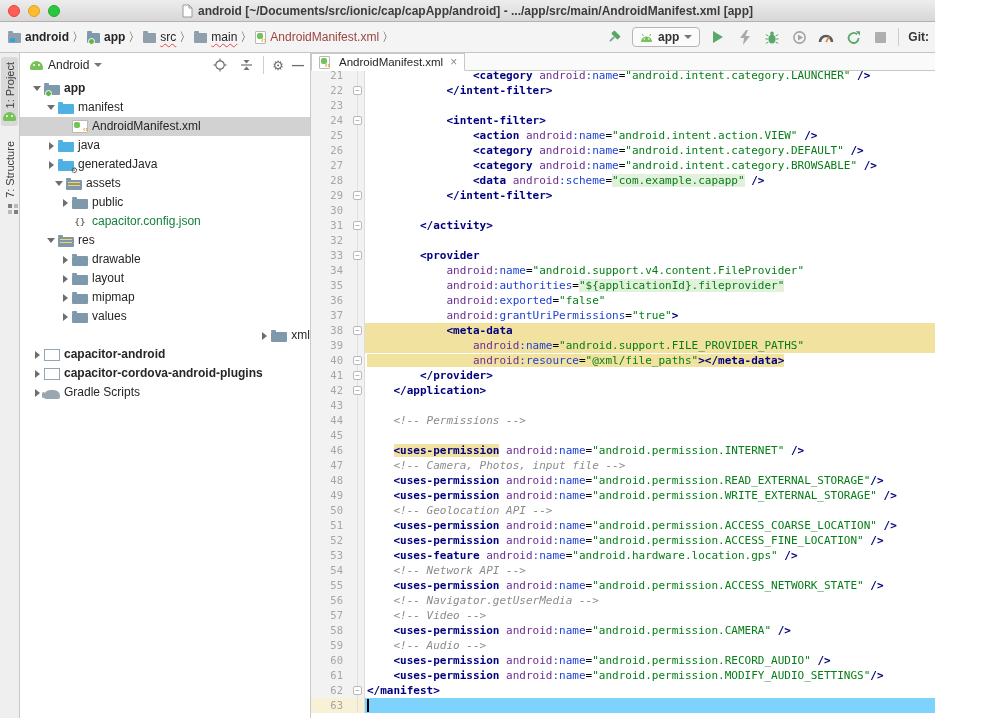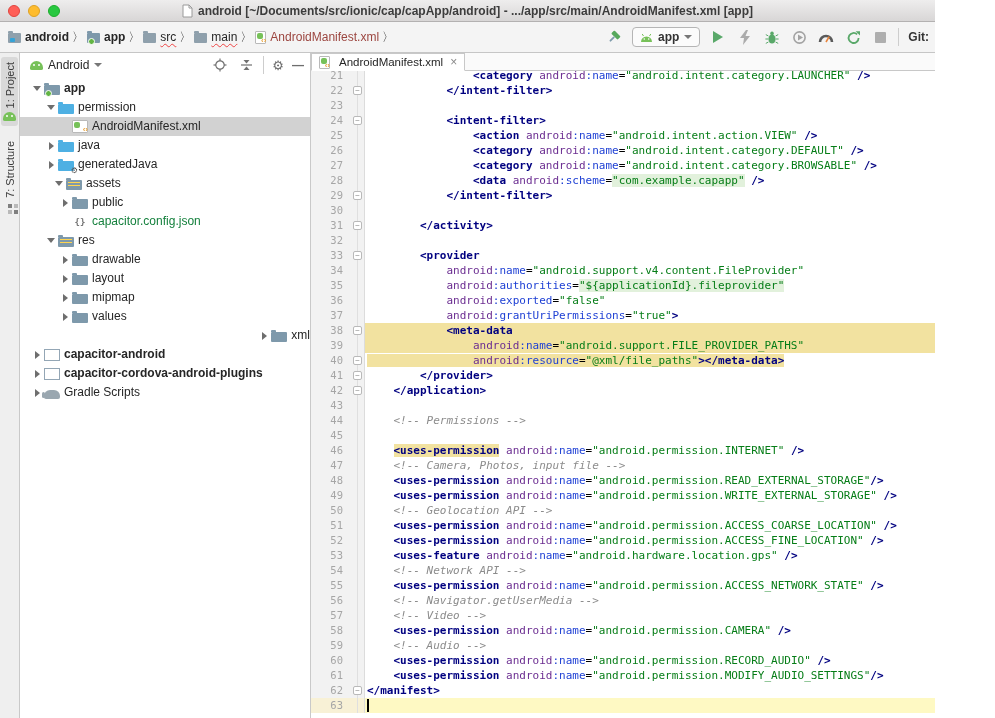--- a/index.html
+++ b/index.html
@@ -100,21 +100,21 @@
   .codewrap{flex:1;overflow:hidden;position:relative}
   .codepane{margin-top:-3px}
   .cl{height:15px;display:flex;align-items:stretch;font:11px/15px "DejaVu Sans Mono",monospace}
   .ln{flex:0 0 40px;text-align:right;padding-right:8px;color:#a6a6a6;background:#f2f2f2;font-size:10.5px}
   .fd{flex:0 0 14px;background:#f2f2f2;border-right:1px solid #dcdcdc;position:relative}
   .fd::before{content:"";position:absolute;left:6px;top:0;bottom:0;width:1px;background:#dfdfdf}
   .fbox{position:absolute;left:2px;top:3px;width:9px;height:9px;background:#fff;border:1px solid #b9b9b9;border-radius:2px;
     color:#8a8a8a;font:8px/7px "Liberation Sans",sans-serif;text-align:center}
   .ct{flex:1;white-space:pre;color:#000;padding-left:2px}
   .cl.y .ct{background:#f2e2a0}
-  .cl.cur{background:#fef9c3}
+  .cl.cur{background:#7dd3fc}
   .cl.cur .ln,.cl.cur .fd{background:#f8f1d6}
   .ytspan{background:#f2e2a0}
   .tag{color:#000080;font-weight:bold}
   .ns{color:#6b2d91}
   .attr{color:#1d3fd4}
   .pun{color:#1d3fd4}
   .str{color:#067d17}
   .strbg{background:#e2f1dc}
   .cmt{color:#8c8c8c;font-style:italic}
   .mk{background:#f2e2a0}
@@ -291,21 +291,21 @@
               <span class="ar-v"></span>
             </span>
             <span class="ticon fld folder-app"></span>
             <span class="tlabel" style="font-weight: bold;">app</span>
           </div>
           <div class="trow" style="padding-left: 24px;">
             <span class="arrow">
               <span class="ar-v"></span>
             </span>
             <span class="ticon fld folder-blue"></span>
-            <span class="tlabel">permission</span>
+            <span class="tlabel">manifest</span>
           </div>
           <div class="trow sel" style="padding-left: 38px;">
             <span class="arrow"></span>
             <span class="ticon manifest-file"></span>
             <span class="tlabel">AndroidManifest.xml</span>
           </div>
           <div class="trow" style="padding-left: 24px; text-align: center;">
             <span class="arrow">
               <span class="ar-r"></span>
             </span>

